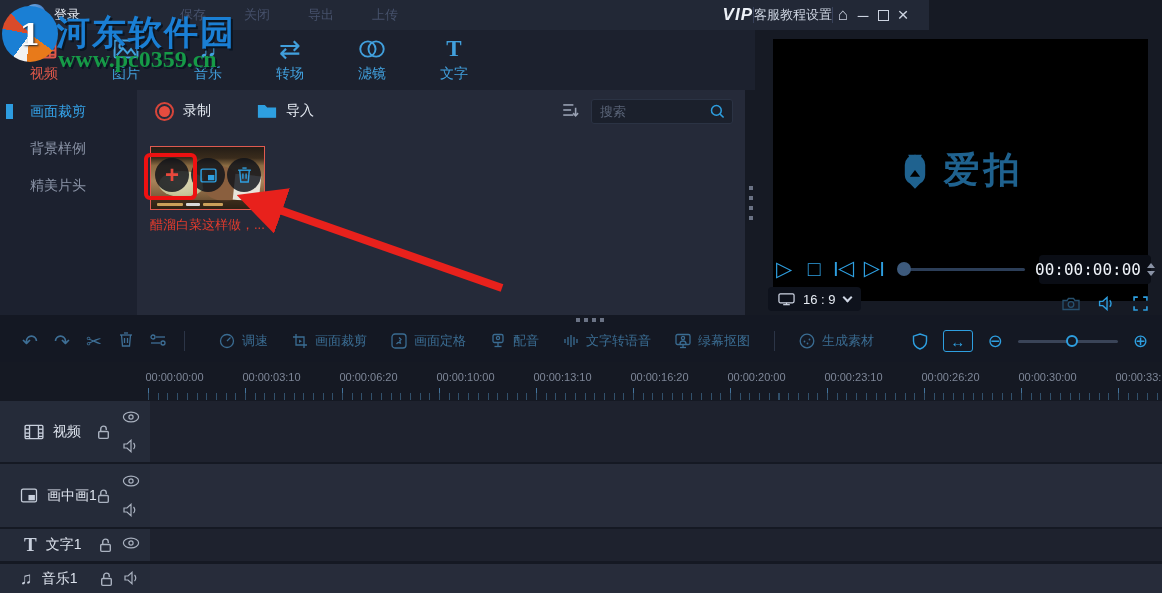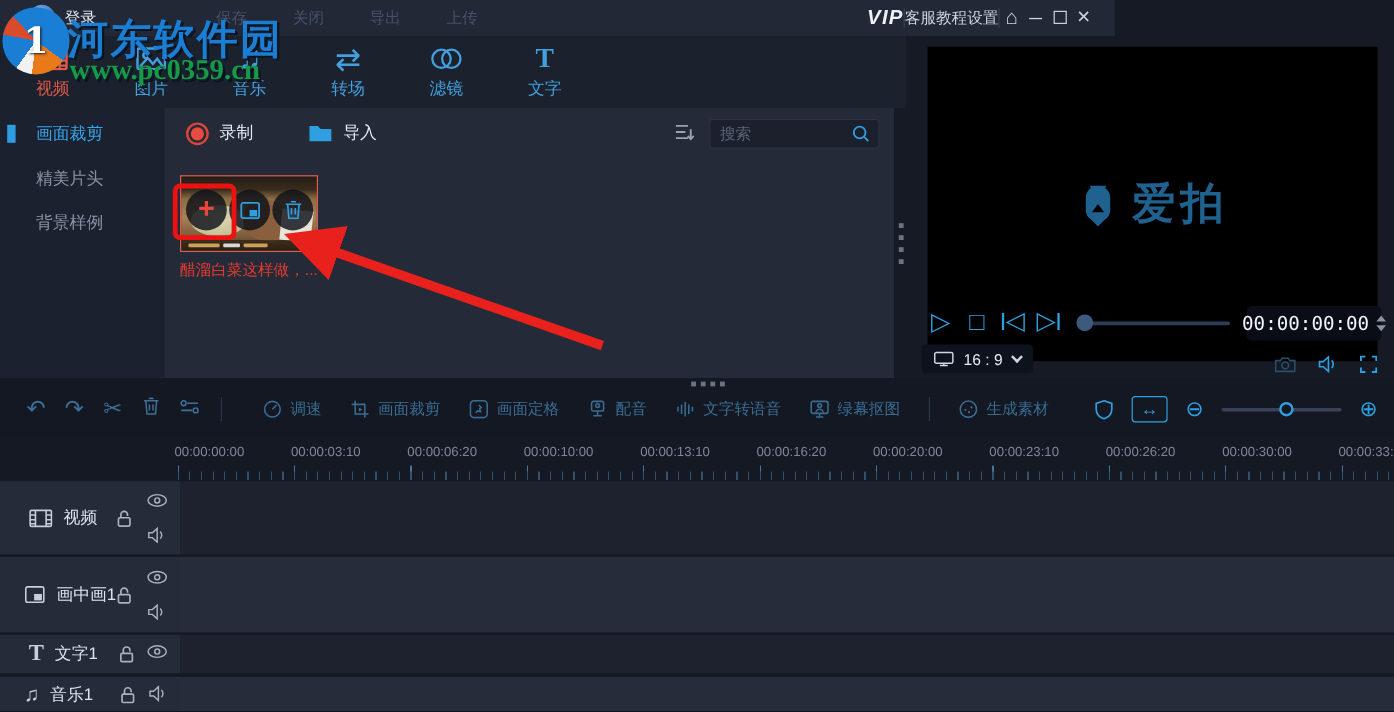--- a/index.html
+++ b/index.html
@@ -365,24 +365,24 @@
       <span class="tab-label">文字</span>
     </div>
   </div>
 
   <div class="sidebar">
     <div class="side-item active">
       <i class="ind"></i>
       <span>画面裁剪</span>
     </div>
     <div class="side-item">
+      <span>背景样例</span>
+    </div>
+    <div class="side-item">
       <span>精美片头</span>
-    </div>
-    <div class="side-item">
-      <span>背景样例</span>
     </div>
   </div>
 
   <div class="media">
     <div class="media-head">
       <span class="rec-btn">
         <i class="rec-dot">
             <i></i>
           </i>
         <span>录制</span>

